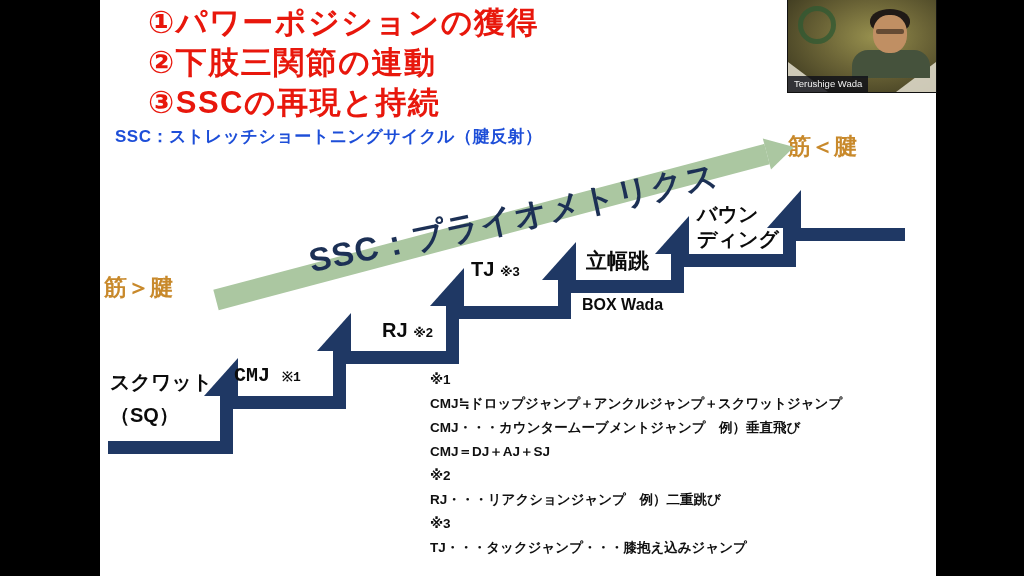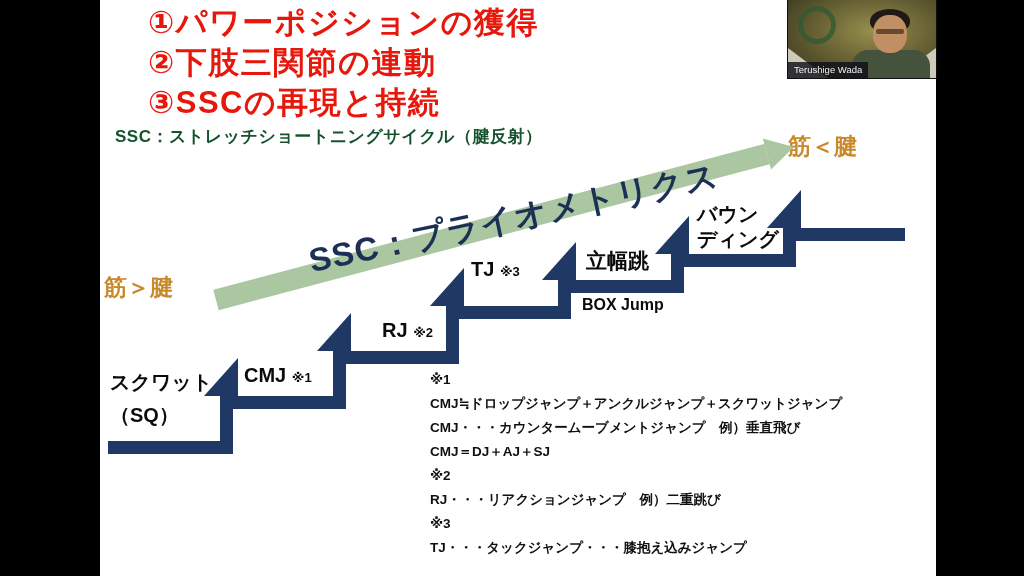--- a/index.html
+++ b/index.html
@@ -6,21 +6,21 @@
   html,body{width:1024px;height:576px;background:#000;overflow:hidden;
     font-family:"Liberation Sans","DejaVu Sans",sans-serif;}
   #stage{position:relative;width:1024px;height:576px;background:#000;}
 
   
   #slide{position:absolute;left:100px;top:0;width:836px;height:576px;background:#ffffff;}
 
   .titles{position:absolute;left:48px;top:3px;}
   .title-line{color:#e8170c;font-weight:bold;font-size:31px;line-height:40px;
     letter-spacing:1.5px;white-space:nowrap;}
-  .subtitle{position:absolute;left:15px;top:125px;color:#14532d;font-weight:bold;
+  .subtitle{position:absolute;left:15px;top:125px;color:#1d4ed8;font-weight:bold;
     font-size:17px;letter-spacing:.5px;white-space:nowrap;}
 
   .lbl-orange{position:absolute;color:#c8892b;font-weight:bold;font-size:23px;white-space:nowrap;}
   .lbl-left{left:4px;top:272px;}
   .lbl-right{left:688px;top:131px;}
 
   .arrow-svg{position:absolute;left:0;top:0;width:837px;height:576px;pointer-events:none;}
   .arrow-label{position:absolute;left:205px;top:240px;color:#1c3055;font-weight:bold;
     font-size:33px;letter-spacing:1px;transform:rotate(-12deg);transform-origin:0 0;
     white-space:nowrap;}
@@ -43,35 +43,35 @@
   .r7{left:683px;top:228px;width:13px;height:39px;}
   .tri2{left:104px;top:358px;}
   .tri3{left:217px;top:313px;}
   .tri4{left:330px;top:268px;}
   .tri5{left:442px;top:242px;}
   .tri6{left:555px;top:216px;}
   .tri7{left:667px;top:190px;}
 
   .step-label{position:absolute;color:#0b0b0b;font-weight:bold;white-space:nowrap;}
   .s1{left:10px;top:366px;font-size:20px;line-height:33px;}
-  .s2{left:144px;top:364px;font-size:20px;}
+  .s2{left:134px;top:364px;font-size:20px;font-family:Liberation Mono, monospace;}
   .s3{left:258px;top:319px;font-size:20px;margin-left:24px;}
   .s4{left:371px;top:258px;font-size:20px;}
   .s5{left:486px;top:247px;font-size:21px;}
   .s5b{left:482px;top:296px;font-size:16px;}
   .s6{left:597px;top:202px;font-size:20px;line-height:25px;}
   .s7{left:704px;top:200px;font-size:20px;}
   .note{font-size:13px;}
 
   .fn-block{position:absolute;left:330px;top:368px;color:#101010;font-weight:bold;
     font-size:13.5px;line-height:24px;}
   .fn-line{white-space:nowrap;}
 
   
-  #webcam{position:absolute;left:788px;top:0;width:148px;height:78px;overflow:hidden;
+  #webcam{position:absolute;left:788px;top:0;width:148px;height:92px;overflow:hidden;
     background:#3a3722;outline:1px solid #101010;}
   .cam-bg{position:absolute;left:0;top:0;right:0;bottom:0;
     background:radial-gradient(ellipse at 58% 40%, #97904e 0%, #6a6336 45%, #34311b 100%);}
   .cam-ring{position:absolute;left:10px;top:6px;width:38px;height:38px;
     border:5px solid #2f5a33;border-radius:50%;opacity:.75;}
   .cam-bl{position:absolute;left:0;bottom:0;width:40px;height:30px;background:#ddd8c8;
     clip-path:polygon(0 0,0 100%,100% 100%);opacity:.9;}
   .cam-br{position:absolute;right:0;bottom:0;width:40px;height:30px;background:#ddd8c8;
     clip-path:polygon(100% 0,100% 100%,0 100%);opacity:.9;}
   .cam-hair{position:absolute;left:82px;top:9px;width:40px;height:24px;background:#201a16;
@@ -140,21 +140,21 @@
     </div>
     <div class="step-label s3">
       <span>RJ</span>
       <span class="note">※2</span>
     </div>
     <div class="step-label s4">
       <span>TJ</span>
       <span class="note">※3</span>
     </div>
     <div class="step-label s5">立幅跳</div>
-    <div class="step-label s5b">BOX Jump</div>
+    <div class="step-label s5b">BOX Wada</div>
     <div class="step-label s6">
       <div>バウン</div>
       <div>ディング</div>
     </div>
 
     <div class="fn-block">
       <div class="fn-line">※1</div>
       <div class="fn-line">CMJ≒ドロップジャンプ＋アンクルジャンプ＋スクワットジャンプ</div>
       <div class="fn-line">CMJ・・・カウンタームーブメントジャンプ　例）垂直飛び</div>
       <div class="fn-line">CMJ＝DJ＋AJ＋SJ</div>

